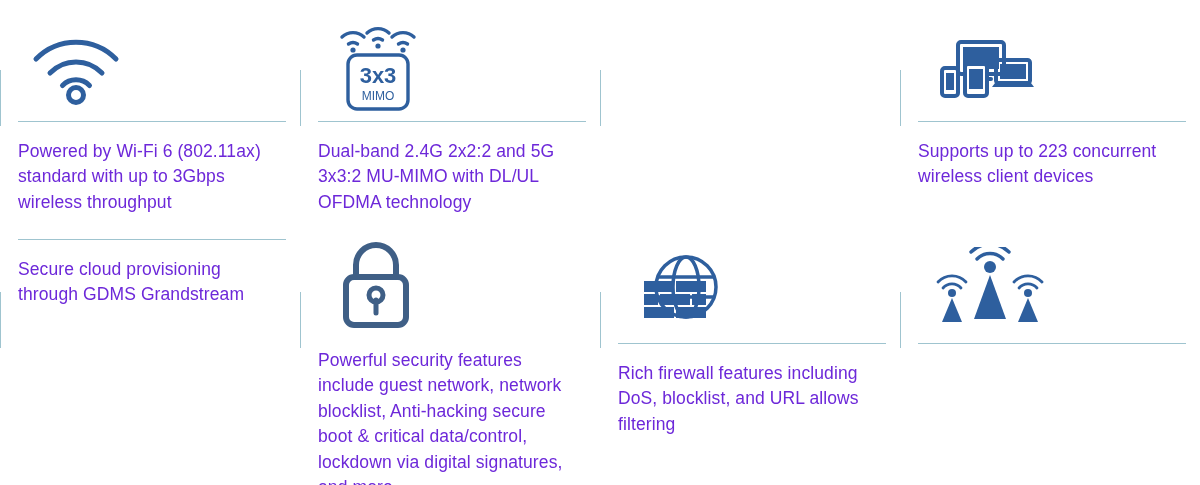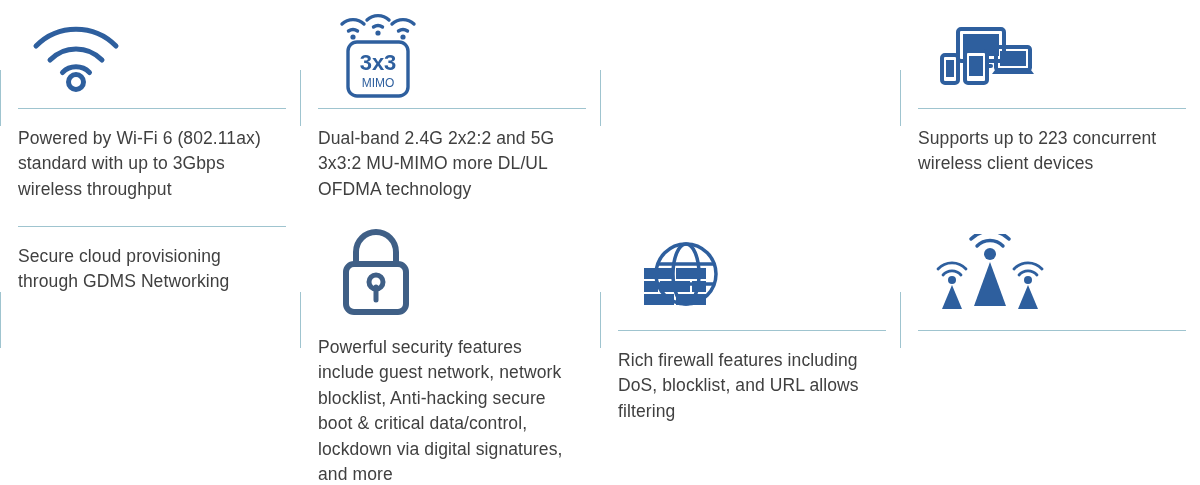--- a/index.html
+++ b/index.html
@@ -17,21 +17,21 @@
   .grid {
     position: relative;
     width: 1200px;
     height: 485px;
     display: grid;
     grid-template-columns: repeat(4, 300px);
     grid-template-rows: 222px 263px;
   }
   .cell {
     position: relative;
-    padding: 4px 0 0 0;
+    padding: 17px 0 0 0;
     box-sizing: border-box;
   }
   .cell-inner {
     position: relative;
     height: 100%;
     margin-left: 18px;
     margin-right: 14px;
     display: flex;
     flex-direction: column;
   }
@@ -45,21 +45,21 @@
   }
   .divider {
     height: 1px;
     background: #9fc4cf;
     width: 100%;
   }
   .desc {
     padding-top: 17px;
     font-size: 17.5px;
     line-height: 1.45;
-    color: #404040;
+    color: #6d28d9;
     letter-spacing: 0.1px;
     max-width: 252px;
   }
   
   .vrule {
     position: absolute;
     left: 0;
     width: 1px;
     background: #9fc4cf;
   }
@@ -106,21 +106,21 @@
           </g>
           <circle cx="23" cy="27" r="2.6" fill="#2e5f9e"></circle>
           <circle cx="48" cy="23" r="2.6" fill="#2e5f9e"></circle>
           <circle cx="73" cy="27" r="2.6" fill="#2e5f9e"></circle>
           <rect x="18" y="32" width="60" height="54" rx="9" fill="none" stroke="#2e5f9e" stroke-width="3.4"></rect>
           <text x="48" y="60" font-family="Liberation Sans, sans-serif" font-size="22" font-weight="bold" fill="#2e5f9e" text-anchor="middle">3x3</text>
           <text x="48" y="77" font-family="Liberation Sans, sans-serif" font-size="12" fill="#2e5f9e" text-anchor="middle">MIMO</text>
         </svg>
       </div>
       <div class="divider"></div>
-      <div class="desc">Dual-band 2.4G 2x2:2 and 5G 3x3:2 MU-MIMO more DL/UL OFDMA technology</div>
+      <div class="desc">Dual-band 2.4G 2x2:2 and 5G 3x3:2 MU-MIMO with DL/UL OFDMA technology</div>
     </div>
   </div>
 
   <div class="cell r1">
     <div class="vrule"></div>
   </div>
 
   <div class="cell r1">
     <div class="vrule"></div>
     <div class="cell-inner">
@@ -145,21 +145,21 @@
       </div>
       <div class="divider"></div>
       <div class="desc">Supports up to 223 concurrent wireless client devices</div>
     </div>
   </div>
 
   <div class="cell r2">
     <div class="vrule"></div>
     <div class="cell-inner">
       <div class="divider"></div>
-      <div class="desc">Secure cloud provisioning through GDMS Networking</div>
+      <div class="desc">Secure cloud provisioning through GDMS Grandstream</div>
     </div>
   </div>
 
   <div class="cell r2">
     <div class="vrule"></div>
     <div class="cell-inner">
       <div class="icon-wrap">
         <svg width="92" height="92" viewBox="0 0 92 92">
           <path d="M26 40 V26 a20 20 0 0 1 40 0 V40" fill="none" stroke="#3f5f86" stroke-width="6"></path>
           <rect x="16" y="38" width="60" height="48" rx="8" fill="none" stroke="#3f5f86" stroke-width="6"></rect>

